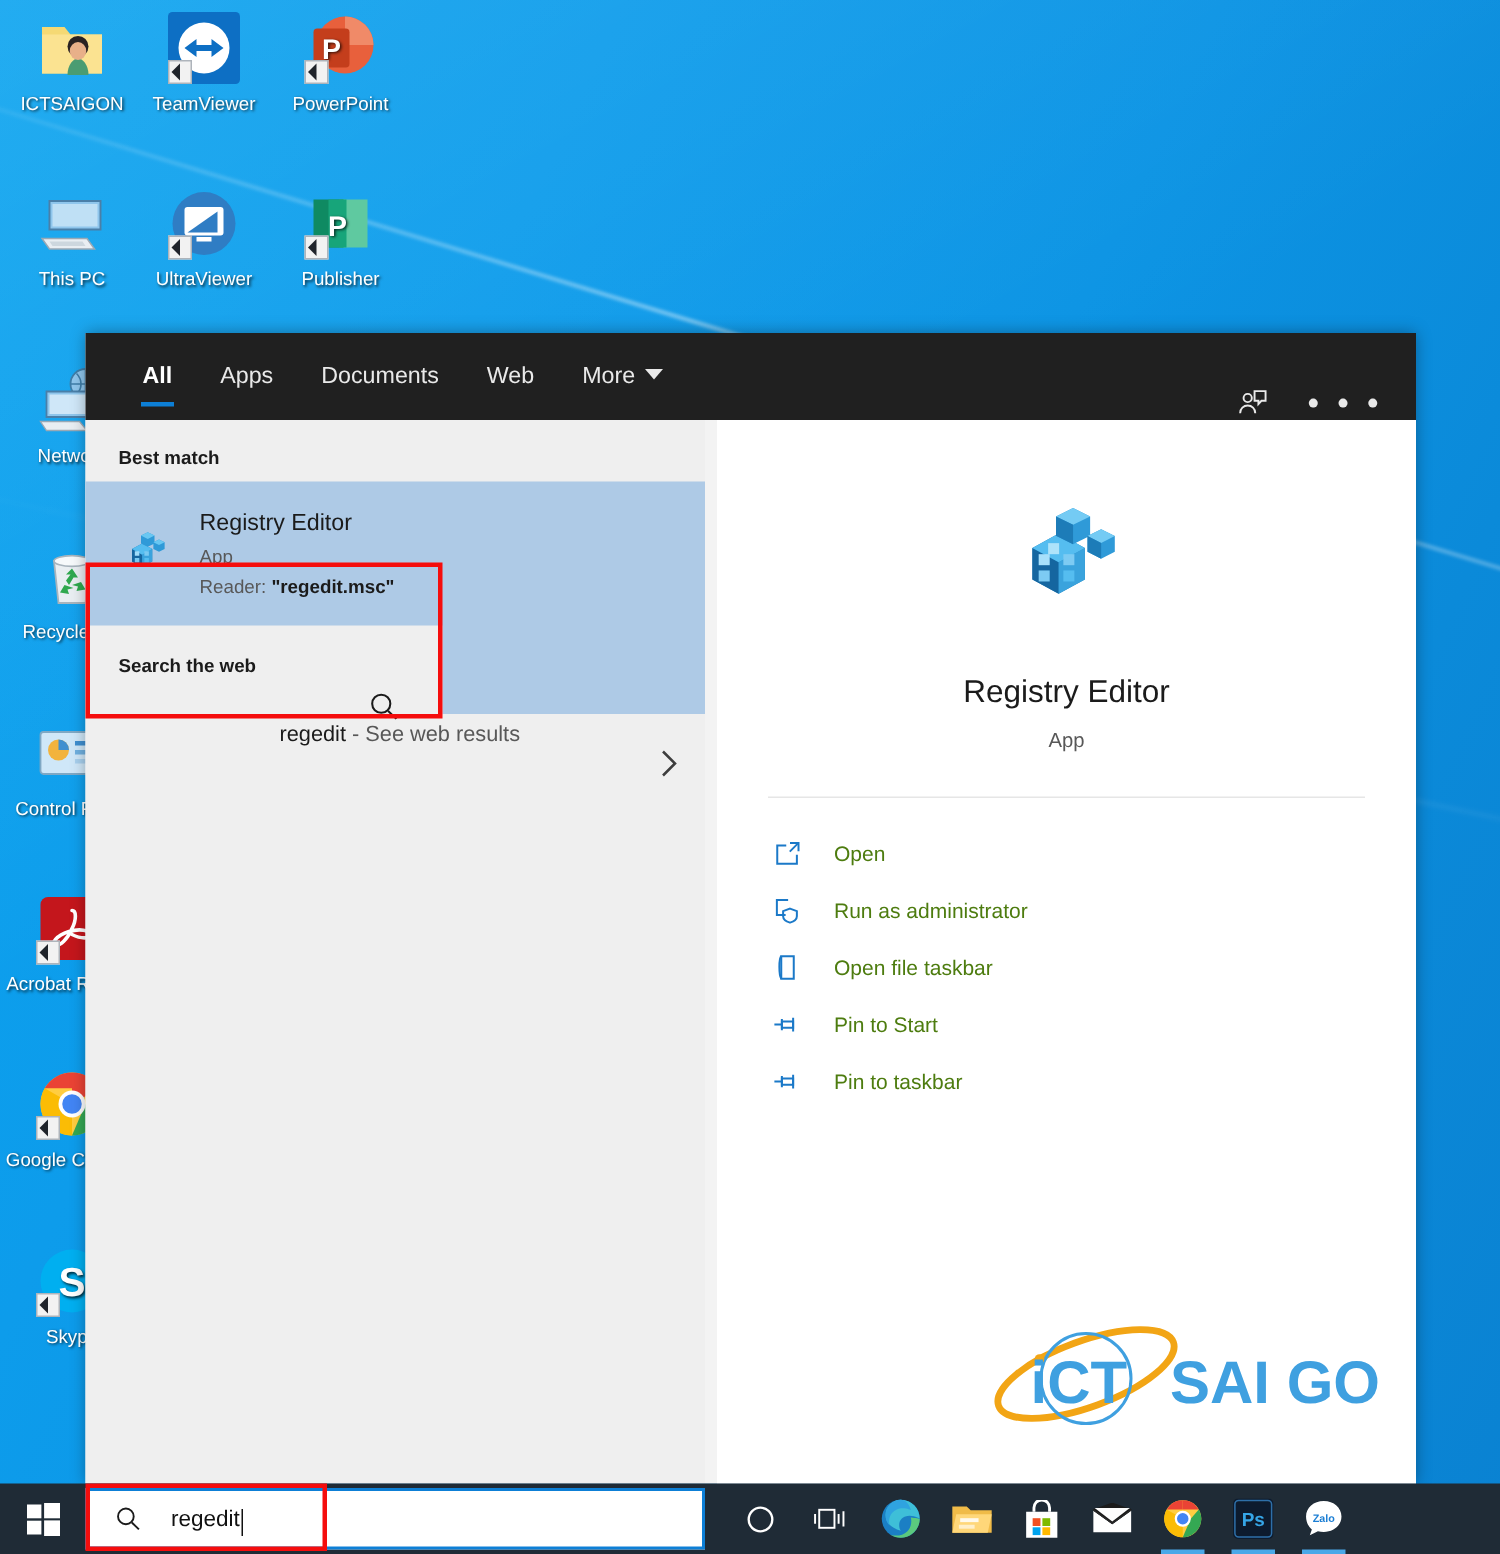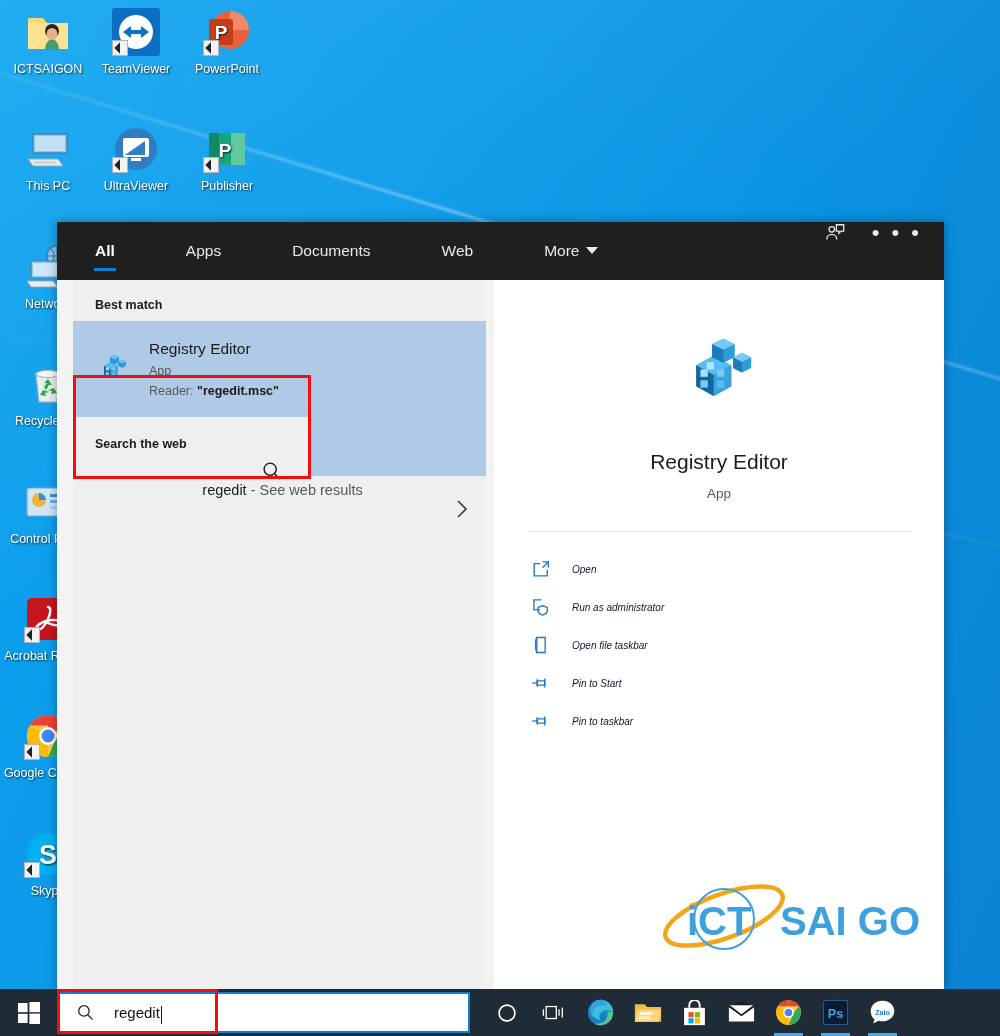--- a/index.html
+++ b/index.html
@@ -73,25 +73,24 @@
     position: absolute;
     left: 57px; top: 222px;
     width: 887px; height: 767px;
     background: #f3f3f3;
     box-shadow: 0 0 10px rgba(0,0,0,0.35);
     display: flex; flex-direction: column;
   }
   #tabbar {
     height: 58px;
     background: #202020;
-    display: flex; align-items: flex-start;
+    display: flex; align-items: flex-end;
     padding-left: 22px;
     position: relative;
     flex: none;
-    gap: 39px;
   }
   .tab {
     color: #e9e9e9;
     font-size: 15.5px;
     padding: 0 16px;
     height: 58px;
     line-height: 58px;
     position: relative;
     cursor: default;
     white-space: nowrap;
@@ -116,21 +115,21 @@
   }
   #tabbar-right {
     margin-left: auto;
     display: flex; align-items: center;
     padding-right: 22px;
     gap: 26px;
   }
   .tb-icon { color: #e9e9e9; display: flex; align-items: center; }
   #ellipsis { font-size: 22px; letter-spacing: 3px; line-height: 10px; color: #e9e9e9; }
 
-  #panel-body { flex: 1; display: flex; min-height: 0; padding-left: 16px; }
+  #panel-body { flex: 1; display: flex; min-height: 0; }
 
   
   #results {
     width: 413px;
     background: #efefef;
     position: relative;
     flex: none;
   }
   .section-head {
     font-size: 12.5px;
@@ -198,21 +197,21 @@
   #app-name { font-size: 21px; color: #1b1b1b; }
   #app-kind { font-size: 13.5px; color: #585858; margin-top: 12px; }
   #hero-sep { height: 1px; background: #e6e6e6; margin: 0 34px; }
   #actions { padding: 18px 0 0 0; }
   .action {
     display: flex; align-items: center;
     height: 38px;
     padding-left: 36px;
   }
   .action .aicon { width: 22px; height: 22px; flex: none; margin-right: 20px; display: flex; align-items: center; justify-content: center; }
-  .action .alabel { font-size: 10px; color: #0f172a; font-style: italic; }
+  .action .alabel { font-size: 14px; color: #4d7c0f; }
   #watermark {
     margin-top: auto;
     padding: 0 22px 30px 0;
     display: flex; justify-content: flex-end;
   }
 
   
   #taskbar {
     position: absolute;
     left: 0; bottom: 0;

